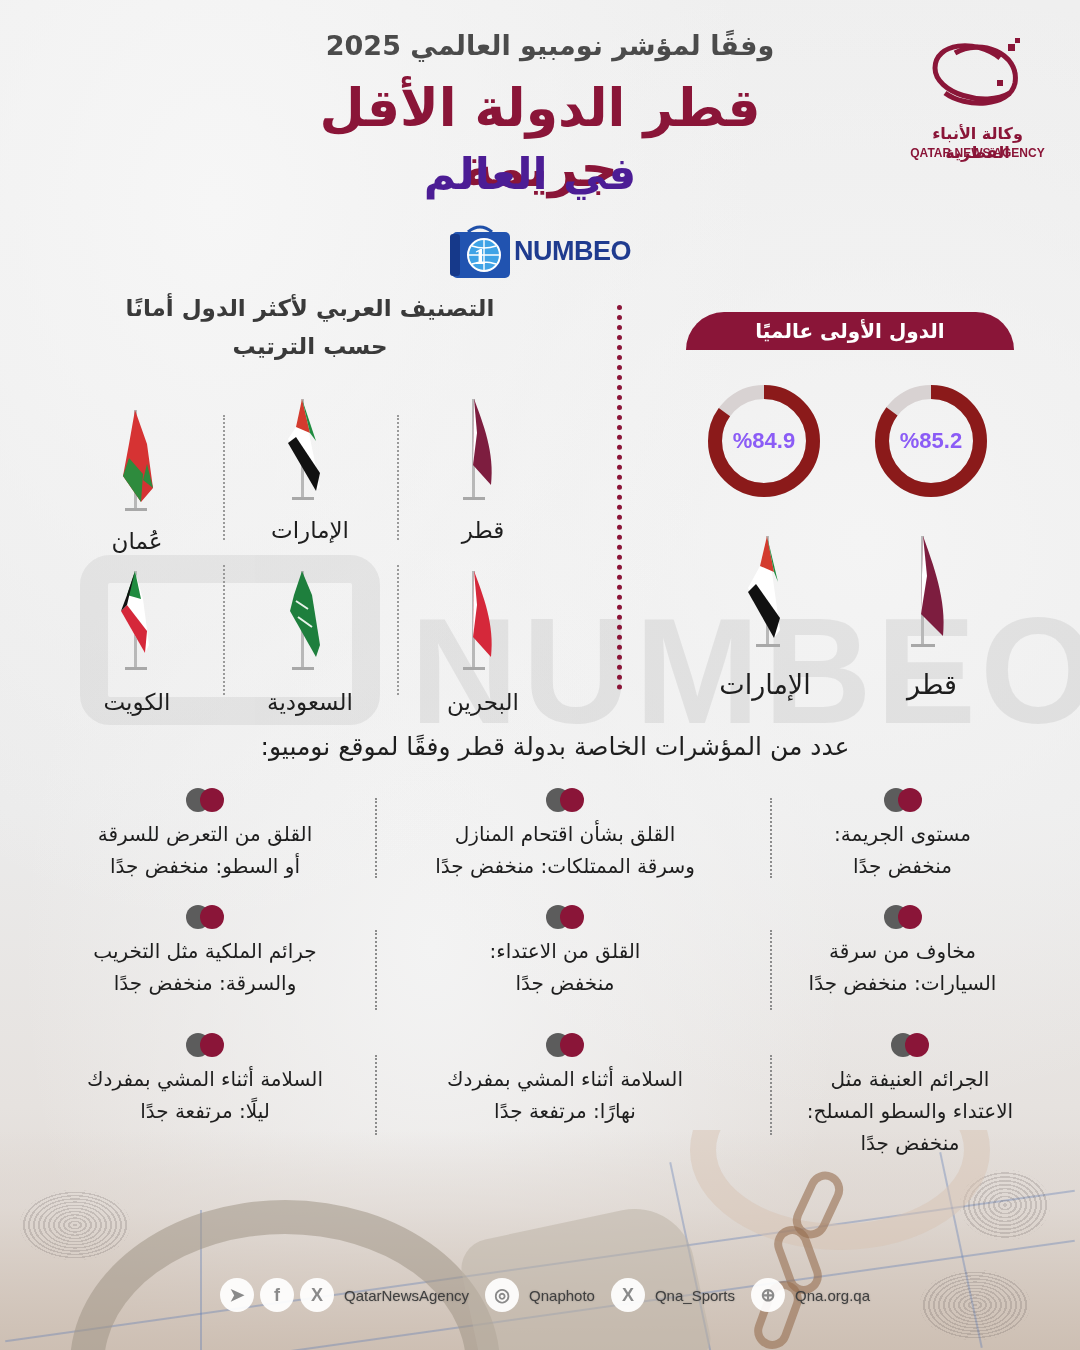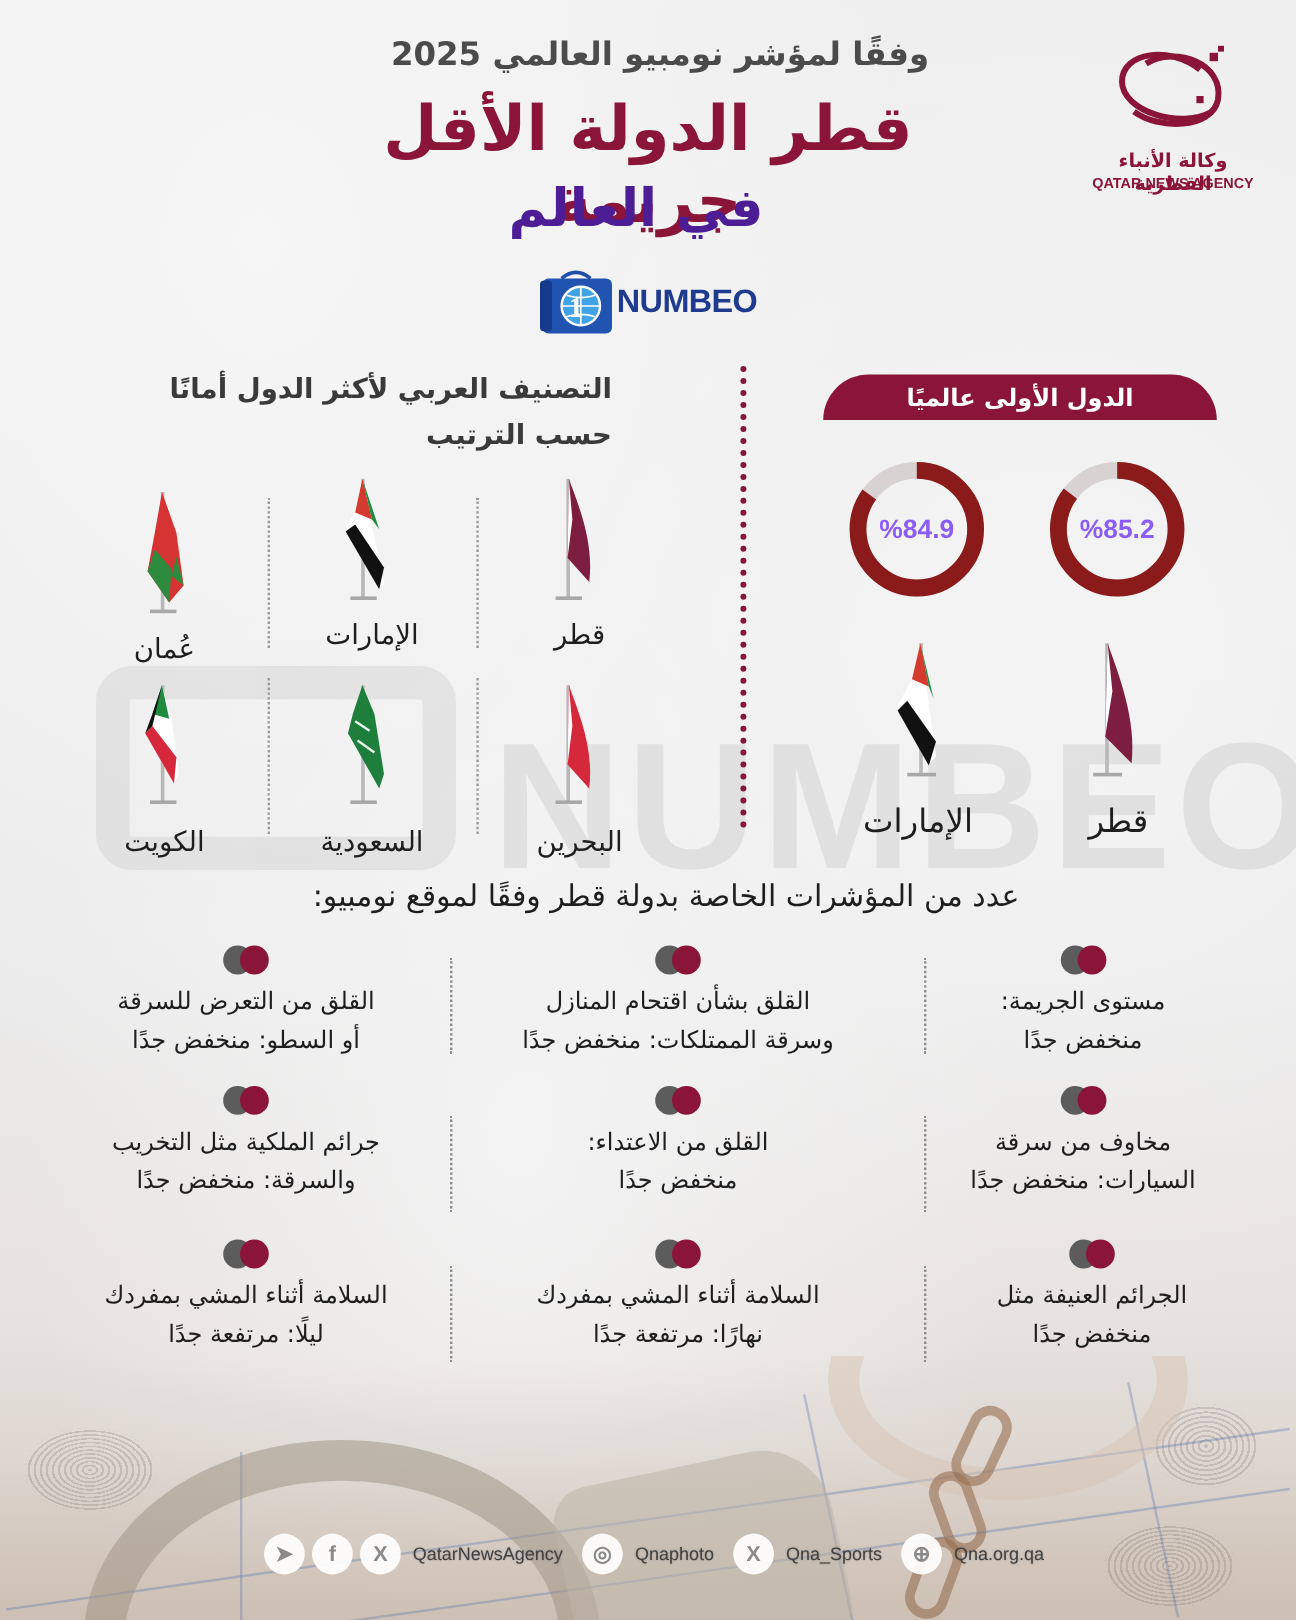--- a/index.html
+++ b/index.html
@@ -82,21 +82,21 @@
 
   .numbeo { left: 448px; top: 222px; width: 190px; height: 60px; direction: ltr; }
   .numbeo-text {
     position: absolute; left: 66px; top: 14px;
     font-family: "Liberation Sans", sans-serif; font-weight: bold;
     font-size: 27px; color: #1f3b8f; letter-spacing: -0.5px;
   }
 
   
   .arab-title {
-    left: 110px; top: 306px; width: 400px; text-align: right;
+    left: 110px; top: 289px; width: 400px; text-align: center;
     font-size: 23px; font-weight: bold; color: #3a3a3a; line-height: 38px;
   }
   .flag-cell { position: absolute; width: 150px; height: 150px; text-align: center; }
   .flag-cell .lbl { position: absolute; left: 0; width: 150px; bottom: 0; font-size: 23px; color: #1e1e1e; }
   .flag-cell svg { position: absolute; left: 45px; top: 0; }
   .vdots {
     position: absolute; width: 0; border-right: 2px dotted #9a9a9a;
   }
   .center-dots {
     position: absolute; left: 617px; top: 305px; height: 385px; width: 0;
@@ -355,20 +355,21 @@
   <div>جرائم الملكية مثل التخريب</div>
     <div>والسرقة: منخفض جدًا</div>
 </div>
 
 <div class="ind" style="left:780px;top:1033px;width:260px;">
   <span class="bullet">
       <i class="g"></i>
       <i class="r"></i>
     </span>
   <div>الجرائم العنيفة مثل</div>
+    <div>الاعتداء والسطو المسلح:</div>
     <div>منخفض جدًا</div>
 </div>
 <div class="ind" style="left:405px;top:1033px;width:320px;">
   <span class="bullet">
       <i class="g"></i>
       <i class="r"></i>
     </span>
   <div>السلامة أثناء المشي بمفردك</div>
     <div>نهارًا: مرتفعة جدًا</div>
 </div>

